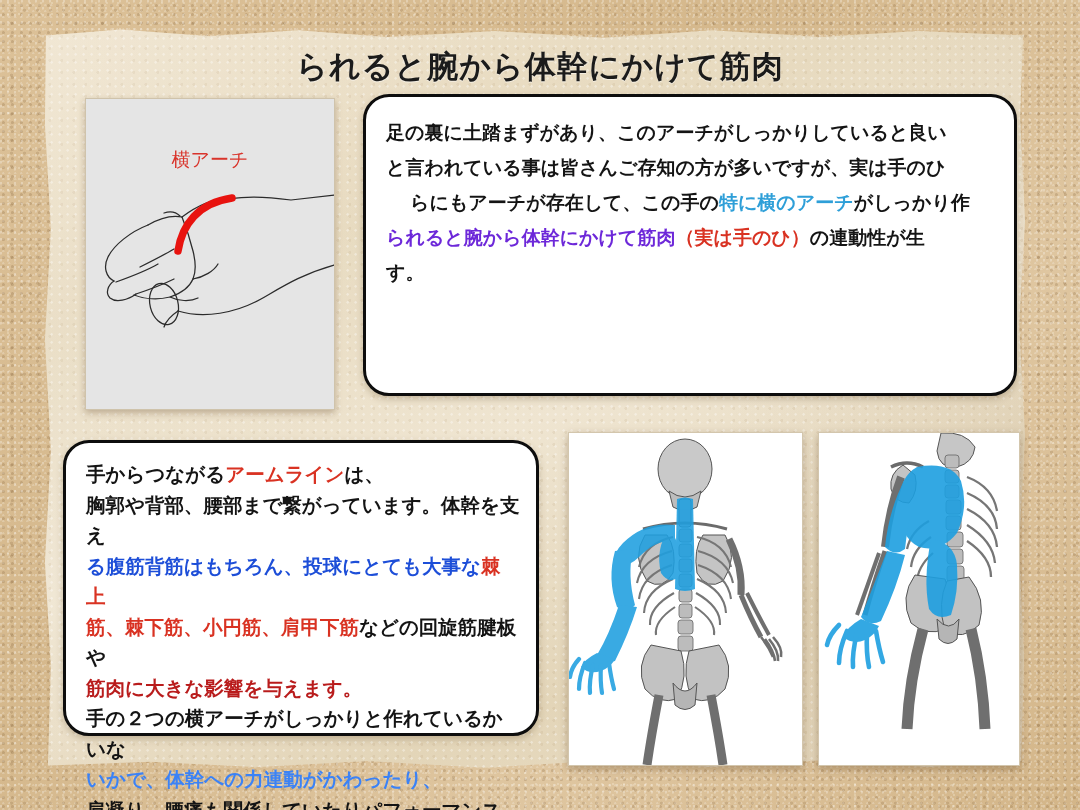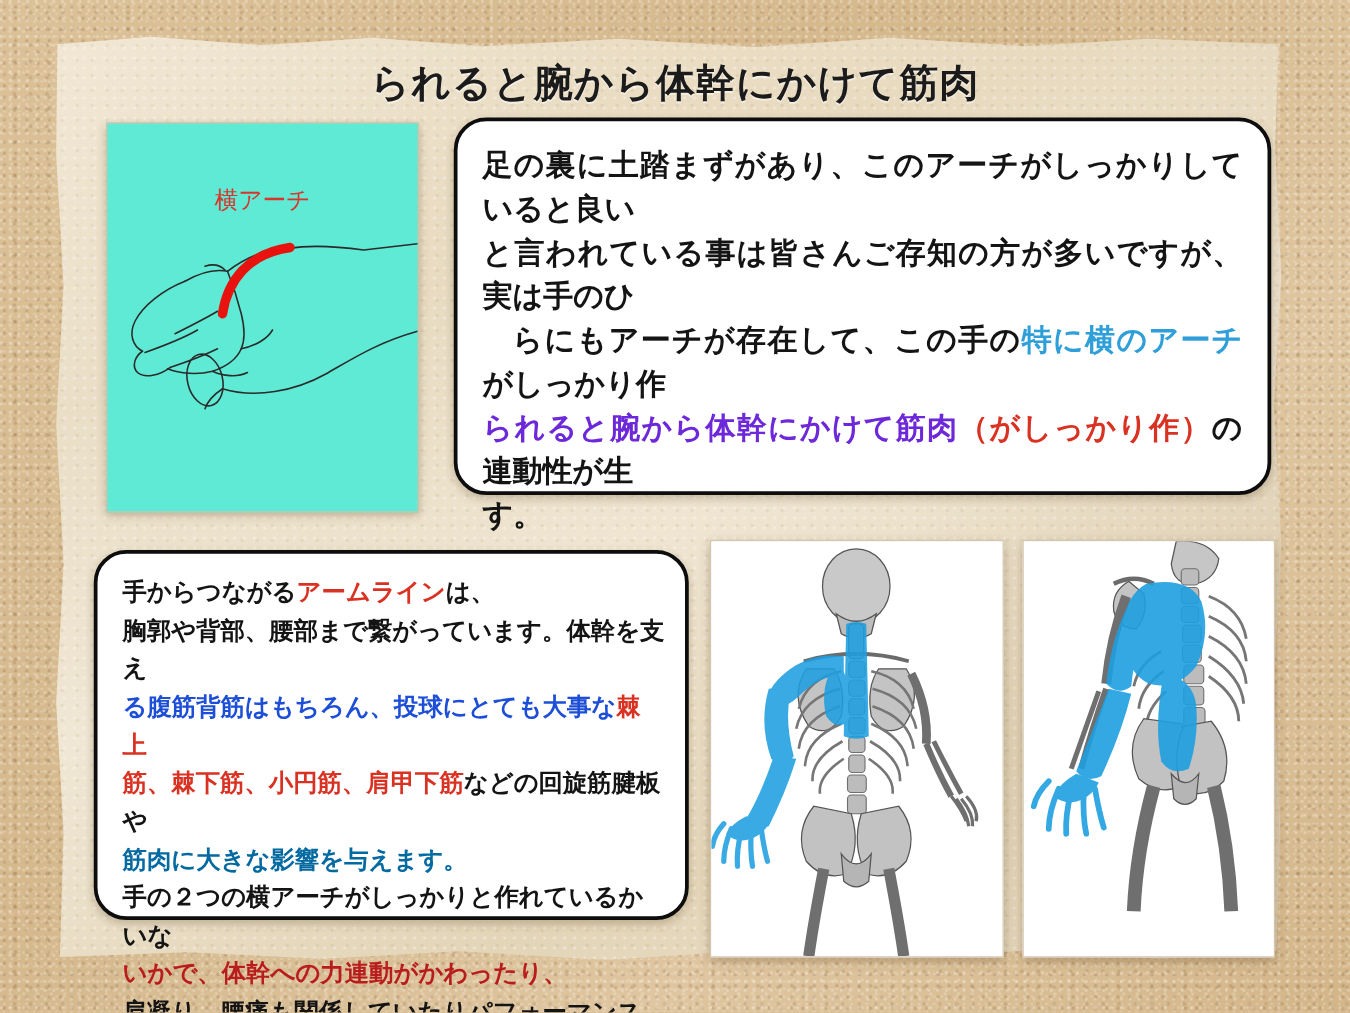--- a/index.html
+++ b/index.html
@@ -50,45 +50,45 @@
   
   .title{
     position:absolute;left:0;top:46px;width:1080px;text-align:center;
     font-size:31px;font-weight:700;color:#1b1b1b;letter-spacing:1px;
     text-shadow:0 1px 0 rgba(255,255,255,.5);
   }
 
   
   .hand-card{
     position:absolute;left:85px;top:98px;width:248px;height:310px;
-    background:#5eead4;border:1px solid #cfc3ab;
+    background:#e5e5e5;border:1px solid #cfc3ab;
     box-shadow:0 3px 7px rgba(90,60,25,.32);
   }
   .hand-card svg{display:block;width:100%;height:100%;}
   .arch-label{
     position:absolute;left:50%;top:48px;transform:translateX(-50%);
     font-size:19px;color:#d9342b;font-weight:500;white-space:nowrap;
     font-family:"DejaVu Serif","Liberation Serif",serif;
   }
 
   
   .rbox{
     position:absolute;background:#fff;border:3px solid #0d0d0d;border-radius:26px;
     box-shadow:0 3px 7px rgba(80,55,20,.25);
   }
   .rbox .inner{padding:16px 18px;}
 
   #main-text{left:363px;top:94px;width:648px;height:296px;}
   #main-text .inner{padding:18px 20px 10px;}
-  #arm-text{left:75px;top:440px;width:470px;height:290px;}
+  #arm-text{left:63px;top:440px;width:470px;height:290px;}
   #arm-text .inner{padding:16px 16px 10px 20px;}
 
   .ptext{
     margin:0;color:#141414;font-weight:700;
-    font-size:24px;line-height:35px;text-align:justify;text-justify:inter-character;
+    font-size:19px;line-height:35px;text-align:justify;text-justify:inter-character;
   }
   .ptext .ln{display:block;}
   #main-text .ptext .ln{text-align:justify;}
   .ln.ctr{text-align:center;}
 
   #arm-text .ptext{font-size:19.5px;line-height:30.5px;text-align:left;}
 
   
   .photo{
     position:absolute;background:#fff;border:1px solid #d3c6ad;
@@ -142,36 +142,36 @@
     </svg>
     <div class="arch-label">横アーチ</div>
   </div>
 
   <div class="rbox" id="main-text">
     <div class="inner">
       <p class="ptext">
           <span class="ln"><span style="color: rgb(20, 20, 20);">足の裏に土踏まずがあり、このアーチがしっかりしていると良い</span></span>
           <span class="ln"><span style="color: rgb(20, 20, 20);">と言われている事は皆さんご存知の方が多いですが、実は手のひ</span></span>
           <span class="ln"><span style="color: rgb(20, 20, 20); margin-left: 24px;">らにもアーチが存在して、この手の</span><span style="color: rgb(46, 159, 216);">特に横のアーチ</span><span style="color: rgb(20, 20, 20);">がしっかり作</span></span>
-          <span class="ln"><span style="color: #6d28d9;">られると腕から体幹にかけて筋肉</span><span style="color: rgb(217, 50, 34);">（がしっかり作）</span><span style="color: rgb(20, 20, 20); margin-top: 47px;">の連動性が生</span></span>
+          <span class="ln"><span style="color: #6d28d9;">られると腕から体幹にかけて筋肉</span><span style="color: rgb(217, 50, 34);">（実は手のひ）</span><span style="color: rgb(20, 20, 20); margin-top: 47px;">の連動性が生</span></span>
           <span class="ln ctr"><span style="color: rgb(20, 20, 20);">す。</span></span>
         </p>
     </div>
   </div>
 
   <div class="rbox" id="arm-text">
     <div class="inner">
       <p class="ptext">
           <span class="ln"><span style="color: rgb(20, 20, 20);">手からつながる</span><span style="color: rgb(217, 50, 34);">アームライン</span><span style="color: rgb(20, 20, 20);">は、</span></span>
           <span class="ln"><span style="color: rgb(20, 20, 20);">胸郭や背部、腰部まで繋がっています。体幹を支え</span></span>
           <span class="ln"><span style="color: #1d4ed8; margin-top: 12px;">る腹筋背筋はもちろん、投球にとても大事な</span><span style="color: rgb(217, 50, 34);">棘上</span></span>
           <span class="ln"><span style="color: rgb(217, 50, 34);">筋、棘下筋、小円筋、肩甲下筋</span><span style="color: rgb(20, 20, 20);">などの回旋筋腱板や</span></span>
-          <span class="ln"><span style="color: #0369a1;">筋肉に大きな影響を与えます。</span></span>
+          <span class="ln"><span style="color: #b91c1c;">筋肉に大きな影響を与えます。</span></span>
           <span class="ln"><span style="color: rgb(20, 20, 20);">手の２つの横アーチがしっかりと作れているかいな</span></span>
-          <span class="ln"><span style="color: #b91c1c;">いかで、体幹への力連動がかわったり、</span></span>
+          <span class="ln"><span style="color: #3b82f6;">いかで、体幹への力連動がかわったり、</span></span>
           <span class="ln"><span style="color: rgb(20, 20, 20);">肩凝り、腰痛も関係していたりパフォーマンスアッ</span></span>
         </p>
     </div>
   </div>
 
   <div class="photo" id="skeleton-back">
     <svg viewBox="0 0 233 332">
       <rect width="233" height="332" fill="#ffffff"></rect>
       <g stroke="#555" stroke-width="1" fill="#c9c9c9">
 

